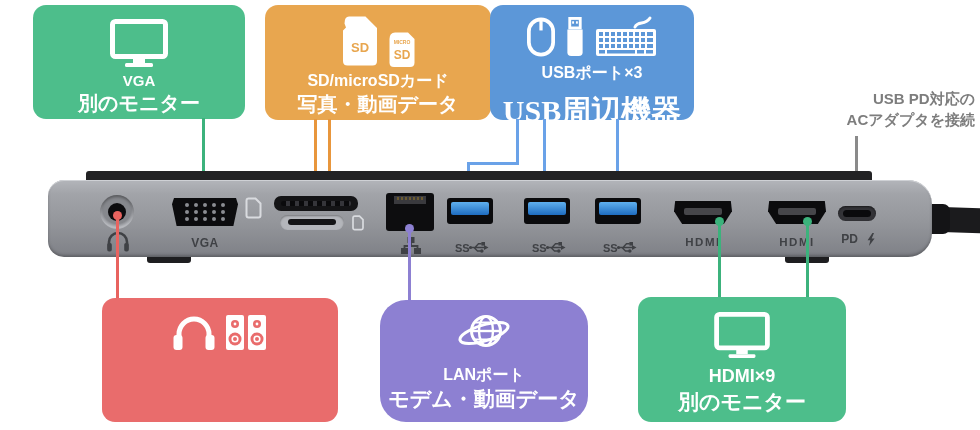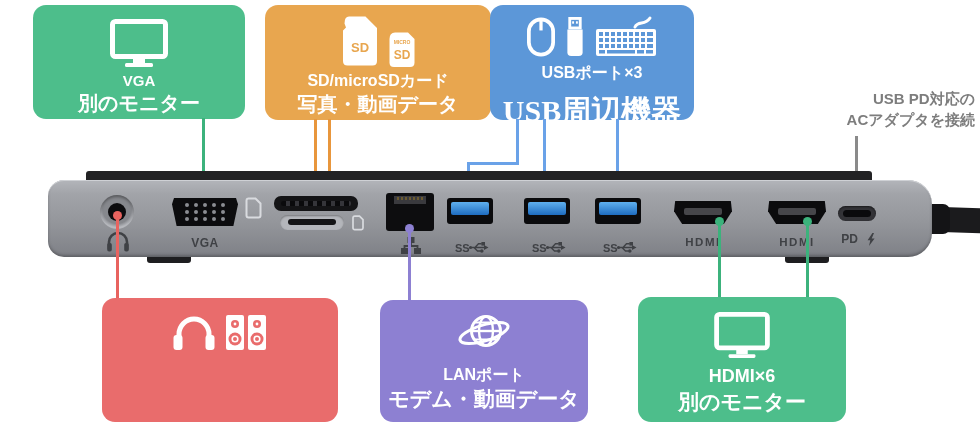--- a/index.html
+++ b/index.html
@@ -10,21 +10,21 @@
   
   .box{position:absolute;border-radius:13px;display:flex;flex-direction:column;
        align-items:center;justify-content:flex-start;color:#fff;text-align:center;}
   .box .iconwrap{display:flex;align-items:flex-end;justify-content:center;gap:9px;}
   .box .t1{font-weight:bold;line-height:1.15;}
   .box .t2{font-weight:bold;line-height:1.15;}
   .bg-green{background:#4dbe8b;}
   .bg-orange{background:#e8a64f;}
   .bg-blue{background:#5c97d8;}
   .bg-red{background:#e96c6c;}
-  .bg-purple{background:#8d80d2;}
+  .bg-purple{background:#8d80d2;border-radius:26px;}
 
   
   .vline{position:absolute;width:3px;}
   .hline{position:absolute;height:3px;}
   .dot{position:absolute;width:9px;height:9px;border-radius:50%;}
   .c-green{background:#3cb27c;}
   .c-orange{background:#e8963c;}
   .c-blue{background:#6aa2e8;}
   .c-red{background:#e8635f;}
   .c-purple{background:#8d80d2;}
@@ -374,17 +374,17 @@
   </div>
 
   <div class="box bg-green" style="left:638px;top:297px;width:208px;height:125px;">
     <div class="iconwrap" style="margin-top:13px;height:48px;">
       <svg width="56" height="46" viewBox="0 0 58 48">
         <rect x="2.5" y="2.5" width="53" height="35" rx="3" fill="none" stroke="#fff" stroke-width="5"></rect>
         <rect x="23" y="37" width="12" height="7" fill="#fff"></rect>
         <rect x="15" y="44" width="28" height="4" rx="1.5" fill="#fff"></rect>
       </svg>
     </div>
-    <div class="t1" style="font-size:18px;margin-top:8px;">HDMI×6</div>
+    <div class="t1" style="font-size:18px;margin-top:8px;">HDMI×9</div>
     <div class="t2" style="font-size:21px;margin-top:3px;">別のモニター</div>
   </div>
 
 </div>
 
 </body></html>

